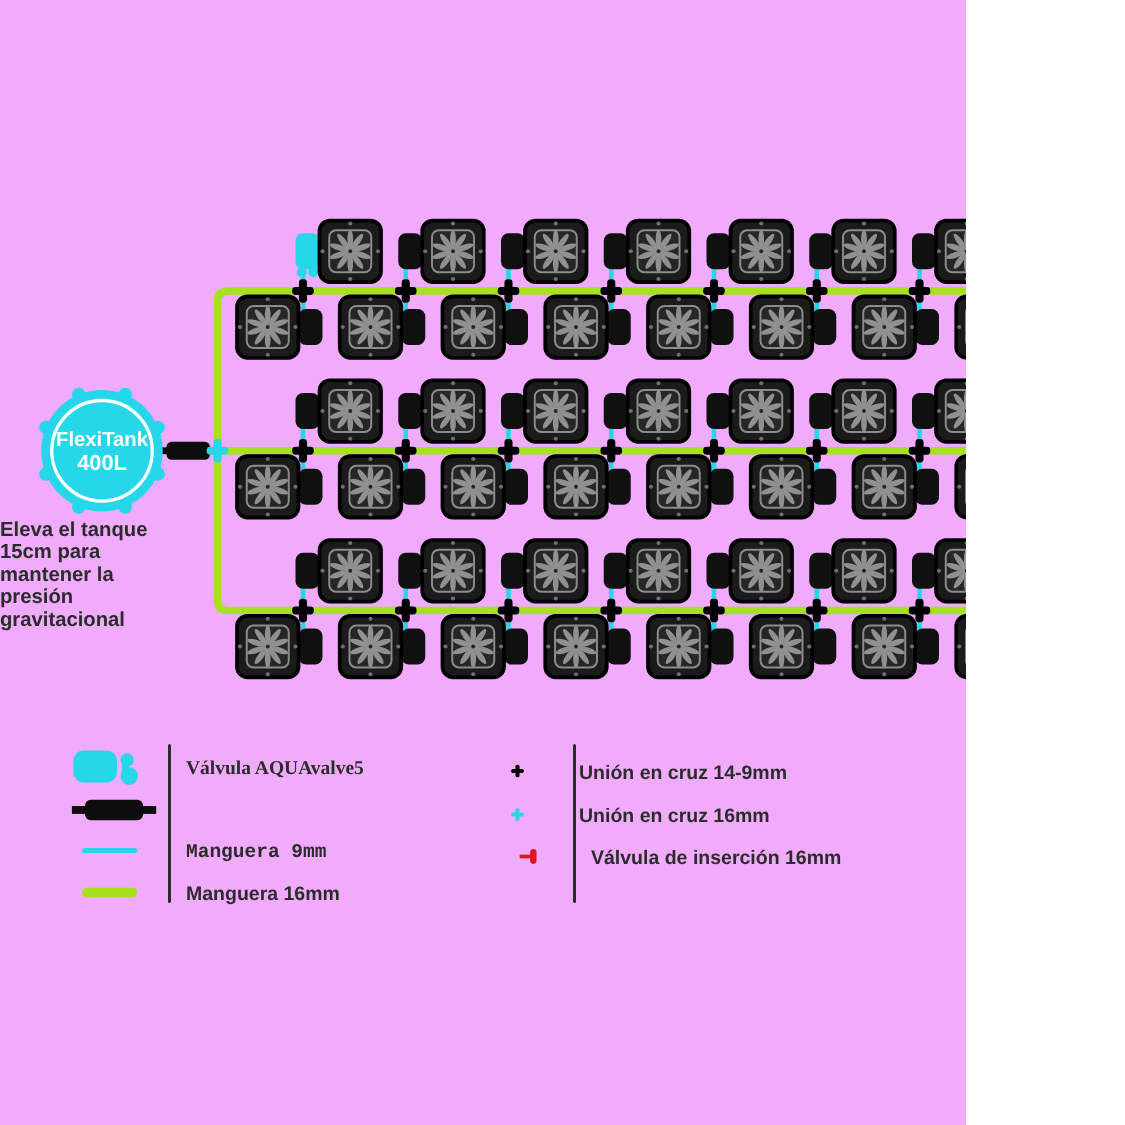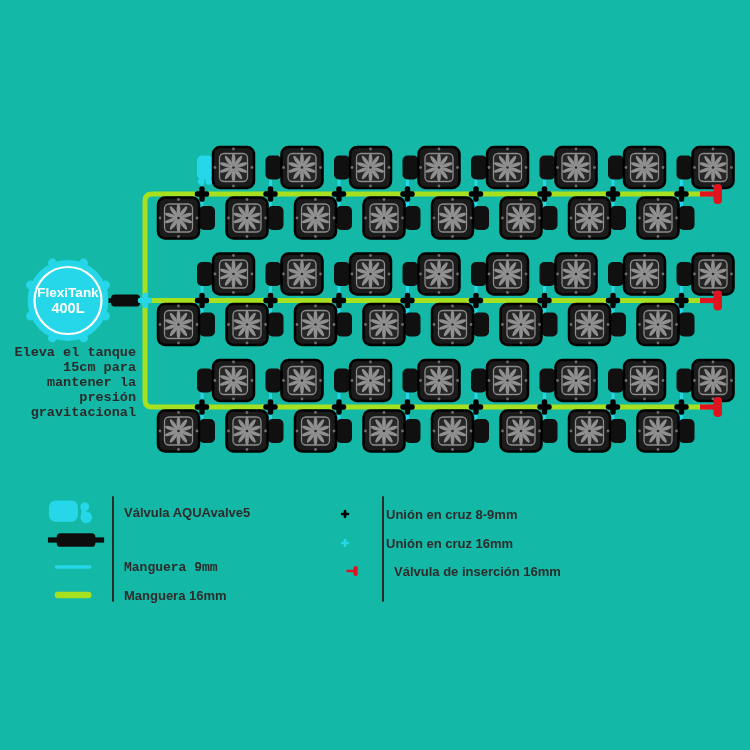--- a/index.html
+++ b/index.html
@@ -1,25 +1,25 @@
 <!DOCTYPE html>
 <html><head>
 <meta charset="utf-8">
 <style>
   html,body{margin:0;padding:0;background:#fff;}
   #stage{
-    position:relative;width:750px;height:750px;background:#14b8a6;overflow:hidden;
+    position:relative;width:644px;height:750px;background:#f0abfc;overflow:hidden;
     font-family:"Liberation Sans",sans-serif;
   }
   #diagram-svg{position:absolute;left:0;top:0;}
   svg text{font-family:"Liberation Sans",sans-serif;font-weight:700;}
   #tank-caption{
     position:absolute;left:0px;top:345px;width:136px;
-    text-align:right;font-weight:700;font-size:13.5px;line-height:15px;
-    color:#2b2b2b;white-space:pre-line;letter-spacing:0px;font-family:Liberation Mono, monospace;
+    text-align:left;font-weight:700;font-size:13.5px;line-height:15px;
+    color:#2b2b2b;white-space:pre-line;letter-spacing:0px;
   }
   .legend{position:absolute;left:0;top:0;width:750px;height:140px;}
   .legend-row{position:absolute;display:flex;align-items:center;height:28px;}
   .legend-row .licon{display:flex;align-items:center;justify-content:center;}
   .legend-row.lcol .licon{width:62px;}
   .legend-row.rcol .licon{width:30px;}
   .legend-row.lcol .llabel{margin-left:16px;}
   .legend-row.rcol .llabel{margin-left:26px;}
   .llabel{font-weight:700;font-size:13px;color:#2b2b2b;white-space:nowrap;}
   .vdivider{position:absolute;width:2px;border-radius:1px;background:#2b2b2b;}
@@ -244,21 +244,21 @@
   <div id="tank-caption">Eleva el tanque
 15cm para
 mantener la
 presión
 gravitacional</div>
 
   <div class="legend">
     <div class="vdivider" style="left:112px;top:496px;height:106px;"></div>
     <div class="vdivider" style="left:382px;top:496px;height:106px;"></div>
     <div id="legend-left">
-        <div class="legend-row lcol" style="left: 46px; top: 498px;">
+        <div class="legend-row lcol" style="left: 46px; top: 498px; font-family: Liberation Serif, serif;">
           <span class="licon">
             <svg width="64" height="30" viewBox="0 0 64 30">
               <rect x="3" y="3" width="30" height="22" rx="7" fill="#25d7e8"></rect>
               <circle cx="40" cy="9.5" r="4.6" fill="#25d7e8"></circle>
               <circle cx="41.5" cy="20.5" r="6" fill="#25d7e8"></circle>
               <rect x="36.5" y="9" width="4.5" height="11" fill="#25d7e8"></rect>
             </svg>
           </span>
           <span class="llabel">Válvula AQUAvalve5</span>
         </div>
@@ -288,21 +288,21 @@
         </div>
       </div>
     <div id="legend-right">
         <div class="legend-row rcol" style="left: 330px; top: 500px;">
           <span class="licon">
             <svg width="64" height="30" viewBox="0 0 64 30">
               <rect x="23" y="12.2" width="18" height="5.6" rx="2.4" fill="#000000"></rect>
               <rect x="29.2" y="6" width="5.6" height="18" rx="2.4" fill="#000000"></rect>
             </svg>
           </span>
-          <span class="llabel">Unión en cruz 8-9mm</span>
+          <span class="llabel">Unión en cruz 14-9mm</span>
         </div>
         <div class="legend-row rcol" style="left: 330px; top: 529px;">
           <span class="licon">
             <svg width="64" height="30" viewBox="0 0 64 30">
               <rect x="23" y="12.2" width="18" height="5.6" rx="2.4" fill="#25d7e8"></rect>
               <rect x="29.2" y="6" width="5.6" height="18" rx="2.4" fill="#25d7e8"></rect>
             </svg>
           </span>
           <span class="llabel">Unión en cruz 16mm</span>
         </div>

